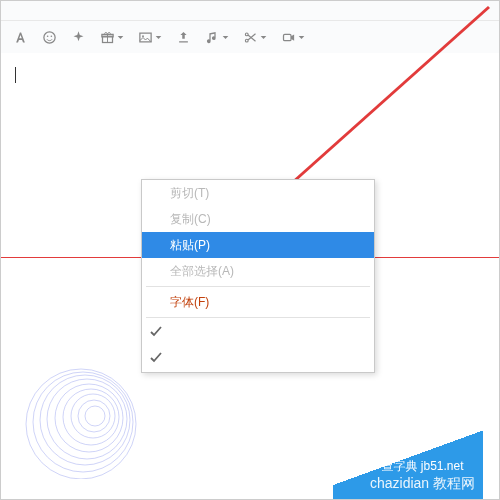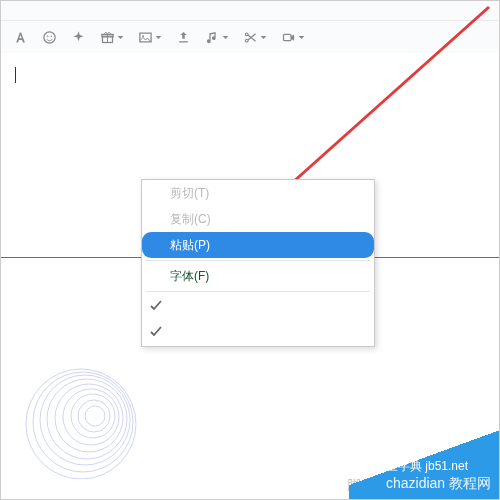--- a/index.html
+++ b/index.html
@@ -43,46 +43,46 @@
   position: absolute;
   top: 178px; left: 140px;
   width: 234px;
   background: #fff;
   border: 1px solid #c9c9c9;
   box-shadow: 2px 2px 6px rgba(0,0,0,.15);
 }
 .ctx-item {
   display: flex; align-items: center;
   height: 26px; padding: 0 10px 0 28px;
-  color: #14532d; position: relative;
+  color: #c2410c; position: relative;
 }
 .ctx-item.disabled { color: #b8b8b8; }
-.ctx-item.selected { background: #2f8ae6; color: #fff; border-radius: 9px; }
+.ctx-item.selected { background: #2f8ae6; color: #fff; }
 .ctx-sep { height: 1px; background: #e2e2e2; margin: 2px 4px; }
 .ctx-item .chk {
   position: absolute; left: 8px; top: 6px;
   width: 12px; height: 12px;
 }
 .swirl {
   position: absolute; left: 10px; bottom: 20px;
   width: 160px; height: 120px;
   pointer-events: none;
 }
 .watermark {
   position: absolute; bottom: 4px; right: 80px;
   color: #bfbfbf; font-size: 14px; letter-spacing: 4px;
   pointer-events: none;
 }
 .corner {
-  position: absolute; bottom: 0; right: 0;
+  position: absolute; bottom: 0; right: 16px;
   width: 150px; height: 70px;
   background: linear-gradient(160deg, transparent 45%, #2d9ae8 45%);
   display: flex; align-items: flex-end; justify-content: flex-end;
   padding: 6px 8px; color: #fff; font-size: 12px;
-  text-align: left;
+  text-align: center;
 }
 </style>
 </head>
 <body>
 
 <div class="top-sep"></div>
 
 <div class="toolbar">
   <span class="tb">
       <svg viewBox="0 0 24 24">
@@ -173,20 +173,23 @@
 
 <div class="ctx-menu">
   <div class="ctx-item disabled">
       <span>剪切(T)</span>
     </div>
   <div class="ctx-item disabled">
       <span>复制(C)</span>
     </div>
   <div class="ctx-item selected">
       <span>粘贴(P)</span>
+    </div>
+  <div class="ctx-item disabled">
+      <span>全部选择(A)</span>
     </div>
   <div class="ctx-sep"></div>
   <div class="ctx-item">
       <span>字体(F)</span>
     </div>
   <div class="ctx-sep"></div>
   <div class="ctx-item">
     <svg class="chk" viewBox="0 0 12 12">
         <path d="M1 6l3 3 7-8" stroke="#666" stroke-width="1.8" fill="none"></path>
       </svg>

